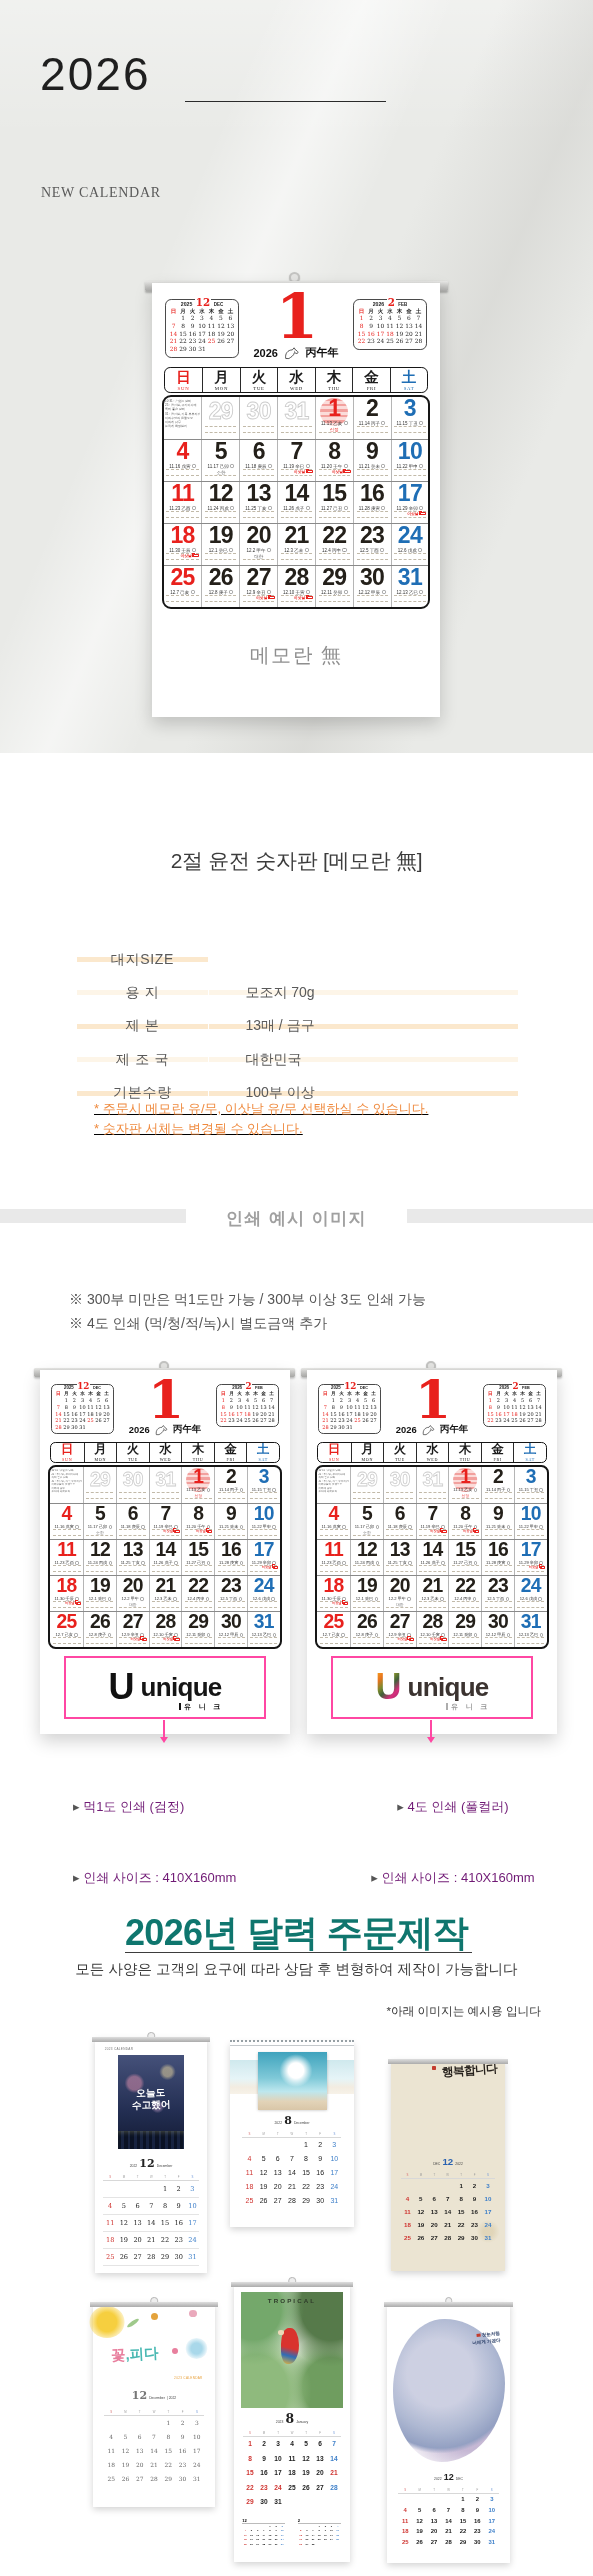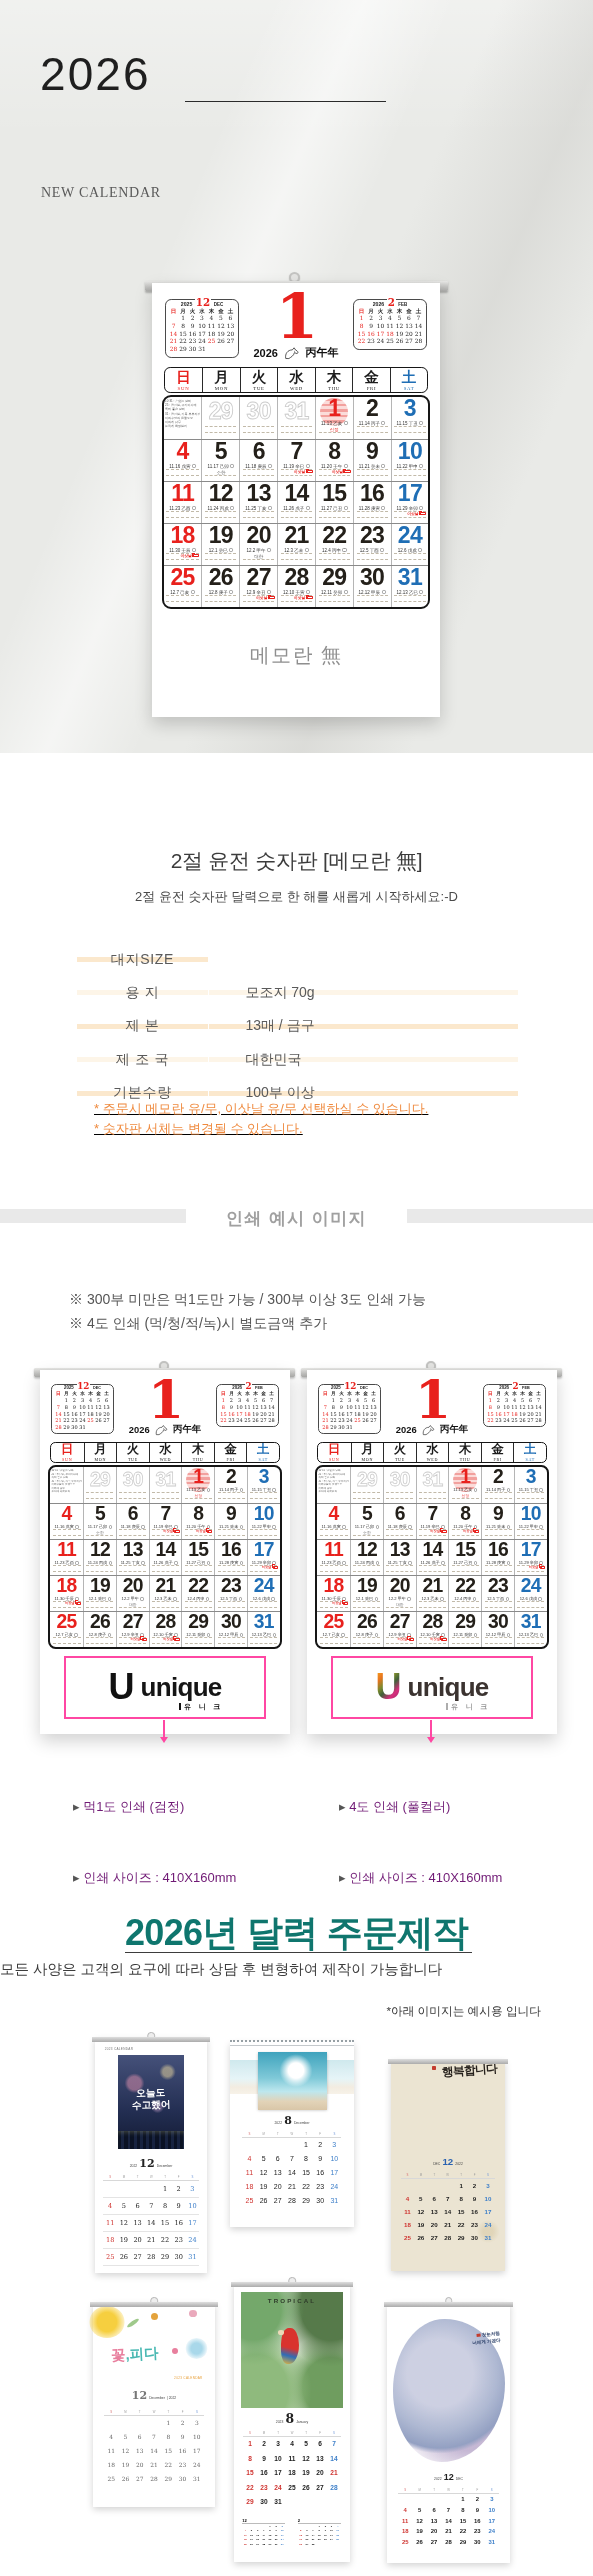--- a/index.html
+++ b/index.html
@@ -113,28 +113,28 @@
   .logo-word{font-size:26px;font-weight:800;letter-spacing:-0.7px;color:#151515;margin-left:6.2px;position:relative;line-height:1;}
   .logo--color .logo-word{color:#3b3330;}
   .logo-sub{position:absolute;right:-1.4px;bottom:-9.7px;display:flex;align-items:center;gap:2.8px;font-size:7px;letter-spacing:2.8px;color:#151515;font-weight:700;}
   .logo-sub::before{content:"";width:2.8px;height:7.6px;background:#151515;display:inline-block;}
   .logo--color .logo-sub{color:#9a9a9a;}
   .logo--color .logo-sub::before{background:#adadad;}
   .dn-arrow{position:absolute;width:2.1px;height:21px;background:#ff47a3;}
   .dn-arrow::after{content:"";position:absolute;left:-3.4px;bottom:-5.5px;border:4.5px solid transparent;border-top:6.2px solid #ff47a3;}
   .ar-l{left:163px;top:1720px;} .ar-r{left:430px;top:1720px;}
   .ex-caps{position:absolute;width:228px;}
-  .ec-l{left:73px;top:1748px;} .ec-r{left:339px;top:1748px;}
+  .ec-l{left:73px;top:1748px;} .ec-r{left:339px;top:1748px;text-align:center;}
   .ex-cap{font-size:13px;color:#701a75;line-height:1.75;margin-top:48px;}
   .ex-cap::before{content:"▸ ";color:#555;}
 
   
   .order-title{position:absolute;left:0;right:0;top:1909px;text-align:center;font-size:36px;font-weight:900;color:#0f766e;letter-spacing:-0.7px;}
   .order-underline{position:absolute;left:125px;top:1952px;width:347px;height:1.4px;background:#3d3d3d;}
-  .order-sub{position:absolute;left:0;right:0;top:1960px;font-size:14.5px;color:#3d3d3d;}
+  .order-sub{position:absolute;left:0;right:0;top:1960px;text-align:center;font-size:14.5px;color:#3d3d3d;}
   .order-note{position:absolute;left:0;width:541px;top:2004px;text-align:right;font-size:11.7px;color:#333;}
 
   
   .thumb{position:absolute;background:#fff;box-shadow:0 2.8px 7px rgba(0,0,0,.18);}
   .t-bar{position:absolute;left:-2.8px;right:-2.8px;top:0;height:4.8px;background:linear-gradient(180deg,#dedede,#ababab);z-index:3;}
   .t-ring{position:absolute;left:50%;top:-4.8px;transform:translateX(-50%);width:7.6px;height:7.6px;border-radius:50%;border:1.7px solid #b5b5b5;background:#eee;z-index:2;}
   .t-wire{position:absolute;left:0;right:0;top:-1.4px;height:6.2px;border-top:2.1px dotted #97a0a5;border-bottom:1.4px solid #c4c9cc;z-index:3;}
   .t-brand{position:absolute;font-size:3.1px;letter-spacing:0.3px;color:#777;}
   .t-head{position:absolute;left:0;right:0;display:flex;align-items:baseline;justify-content:center;gap:2.1px;}
   .th-y,.th-l{font-size:3.4px;color:#444;}
@@ -781,21 +781,20 @@
                 </div>
               </div>
             </div>
           </div>
         </div>
       <div class="memo-note">메모란 無</div>
     </div>
   </div>
 
   <div class="spec-title">2절 윤전 숫자판 [메모란 無]</div>
-  <div class="spec-sub">2절 윤전 숫자판 달력으로 한 해를 새롭게 시작하세요:-D</div>
   <div class="spec-table">
     <div class="spec-row">
       <div class="spec-cell spec-th">대지SIZE</div>
     </div>
     <div class="spec-row">
       <div class="spec-cell spec-th">용    지</div>
       <div class="spec-cell spec-td">모조지 70g</div>
     </div>
     <div class="spec-row">
       <div class="spec-cell spec-th">제    본</div>

